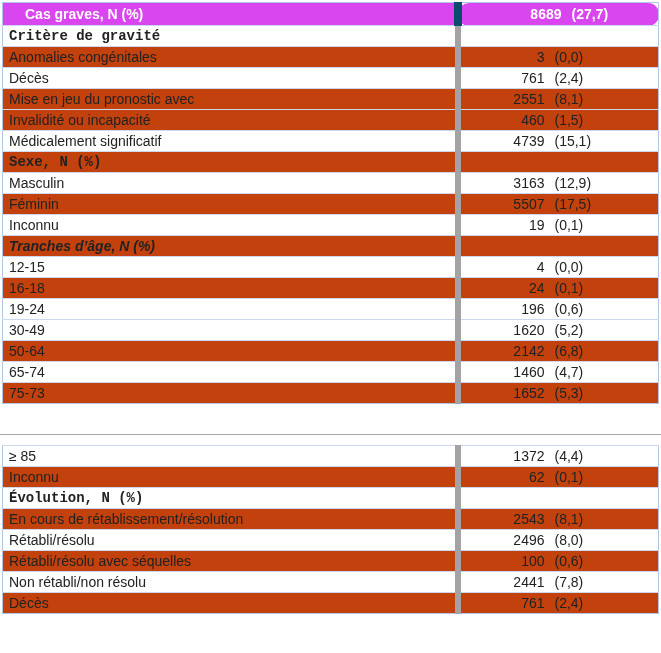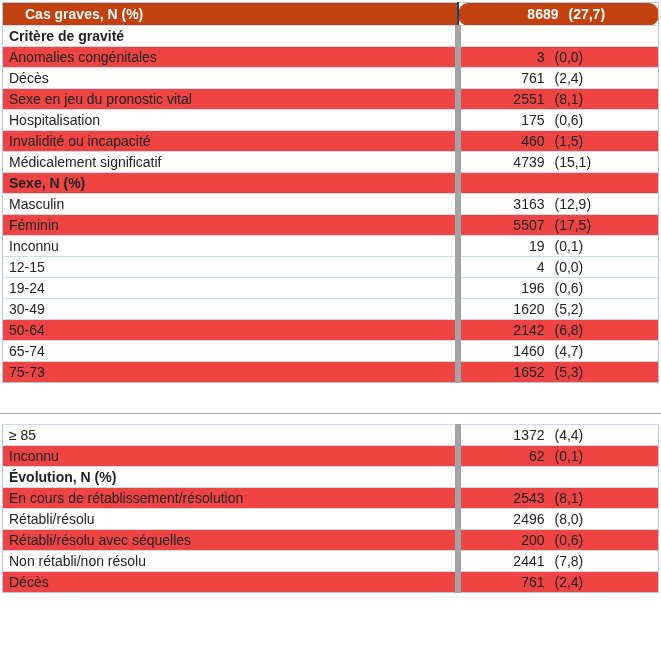--- a/index.html
+++ b/index.html
@@ -29,32 +29,32 @@
     overflow: hidden;
     text-align: left;
     font-weight: normal;
   }
   .label-cell { width: 455px; }
   .value-cell { width: 201px; }
 
   thead th {
     height: 22px;
     line-height: 22px;
-    background: #c2410c;
+    background: #d946ef;
     color: #ffffff;
     font-weight: bold;
     padding-left: 22px;
   }
-  thead th.value-cell { border-left: 2px solid #0c4a6e; border-radius: 11px; }
+  thead th.value-cell { border-left: 8px solid #0c4a6e; border-radius: 11px; }
 
   tbody td { border-top: 1px solid #CBD8EE; }
   tbody td.value-cell { border-left: 6px solid #a3a3a3; }
 
-  tr.band td { background: #ef4444; margin-top: 8px; }
-  tr.section td { font-weight: bold; }
+  tr.band td { background: #c2410c; margin-top: 8px; }
+  tr.section td { font-weight: bold; font-family: Liberation Mono, monospace; }
   tr.section-italic td { font-weight: bold; font-style: italic; }
 
   .value-cell .n {
     display: inline-block;
     width: 78px;
     text-align: right;
   }
   .value-cell .pct {
     display: inline-block;
     margin-left: 10px;
@@ -87,26 +87,22 @@
         </tr>
         <tr class="band ">
           <td class="label-cell">Anomalies congénitales</td>
           <td class="value-cell"><span class="n">3</span><span class="pct">(0,0)</span></td>
         </tr>
         <tr class="">
           <td class="label-cell">Décès</td>
           <td class="value-cell"><span class="n">761</span><span class="pct">(2,4)</span></td>
         </tr>
         <tr class="band ">
-          <td class="label-cell">Sexe en jeu du pronostic vital</td>
+          <td class="label-cell">Mise en jeu du pronostic avec</td>
           <td class="value-cell"><span class="n">2551</span><span class="pct">(8,1)</span></td>
-        </tr>
-        <tr class="">
-          <td class="label-cell">Hospitalisation</td>
-          <td class="value-cell"><span class="n">175</span><span class="pct">(0,6)</span></td>
         </tr>
         <tr class="band ">
           <td class="label-cell">Invalidité ou incapacité</td>
           <td class="value-cell"><span class="n">460</span><span class="pct">(1,5)</span></td>
         </tr>
         <tr class="">
           <td class="label-cell">Médicalement significatif</td>
           <td class="value-cell"><span class="n">4739</span><span class="pct">(15,1)</span></td>
         </tr>
         <tr class="band section">
@@ -118,24 +114,32 @@
           <td class="value-cell"><span class="n">3163</span><span class="pct">(12,9)</span></td>
         </tr>
         <tr class="band ">
           <td class="label-cell">Féminin</td>
           <td class="value-cell"><span class="n">5507</span><span class="pct">(17,5)</span></td>
         </tr>
         <tr class="">
           <td class="label-cell">Inconnu</td>
           <td class="value-cell"><span class="n">19</span><span class="pct">(0,1)</span></td>
         </tr>
+        <tr class="band section-italic">
+          <td class="label-cell">Tranches d’âge, N (%)</td>
+          <td class="value-cell"><span class="n"></span><span class="pct"></span></td>
+        </tr>
         <tr class="">
           <td class="label-cell">12-15</td>
           <td class="value-cell"><span class="n">4</span><span class="pct">(0,0)</span></td>
         </tr>
+        <tr class="band ">
+          <td class="label-cell">16-18</td>
+          <td class="value-cell"><span class="n">24</span><span class="pct">(0,1)</span></td>
+        </tr>
         <tr class="">
           <td class="label-cell">19-24</td>
           <td class="value-cell"><span class="n">196</span><span class="pct">(0,6)</span></td>
         </tr>
         <tr class="">
           <td class="label-cell">30-49</td>
           <td class="value-cell"><span class="n">1620</span><span class="pct">(5,2)</span></td>
         </tr>
         <tr class="band ">
           <td class="label-cell">50-64</td>
@@ -171,21 +175,21 @@
         <tr class="band ">
           <td class="label-cell">En cours de rétablissement/résolution</td>
           <td class="value-cell"><span class="n">2543</span><span class="pct">(8,1)</span></td>
         </tr>
         <tr class="">
           <td class="label-cell">Rétabli/résolu</td>
           <td class="value-cell"><span class="n">2496</span><span class="pct">(8,0)</span></td>
         </tr>
         <tr class="band ">
           <td class="label-cell">Rétabli/résolu avec séquelles</td>
-          <td class="value-cell"><span class="n">200</span><span class="pct">(0,6)</span></td>
+          <td class="value-cell"><span class="n">100</span><span class="pct">(0,6)</span></td>
         </tr>
         <tr class="">
           <td class="label-cell">Non rétabli/non résolu</td>
           <td class="value-cell"><span class="n">2441</span><span class="pct">(7,8)</span></td>
         </tr>
         <tr class="band ">
           <td class="label-cell">Décès</td>
           <td class="value-cell"><span class="n">761</span><span class="pct">(2,4)</span></td>
         </tr>
       </tbody>

